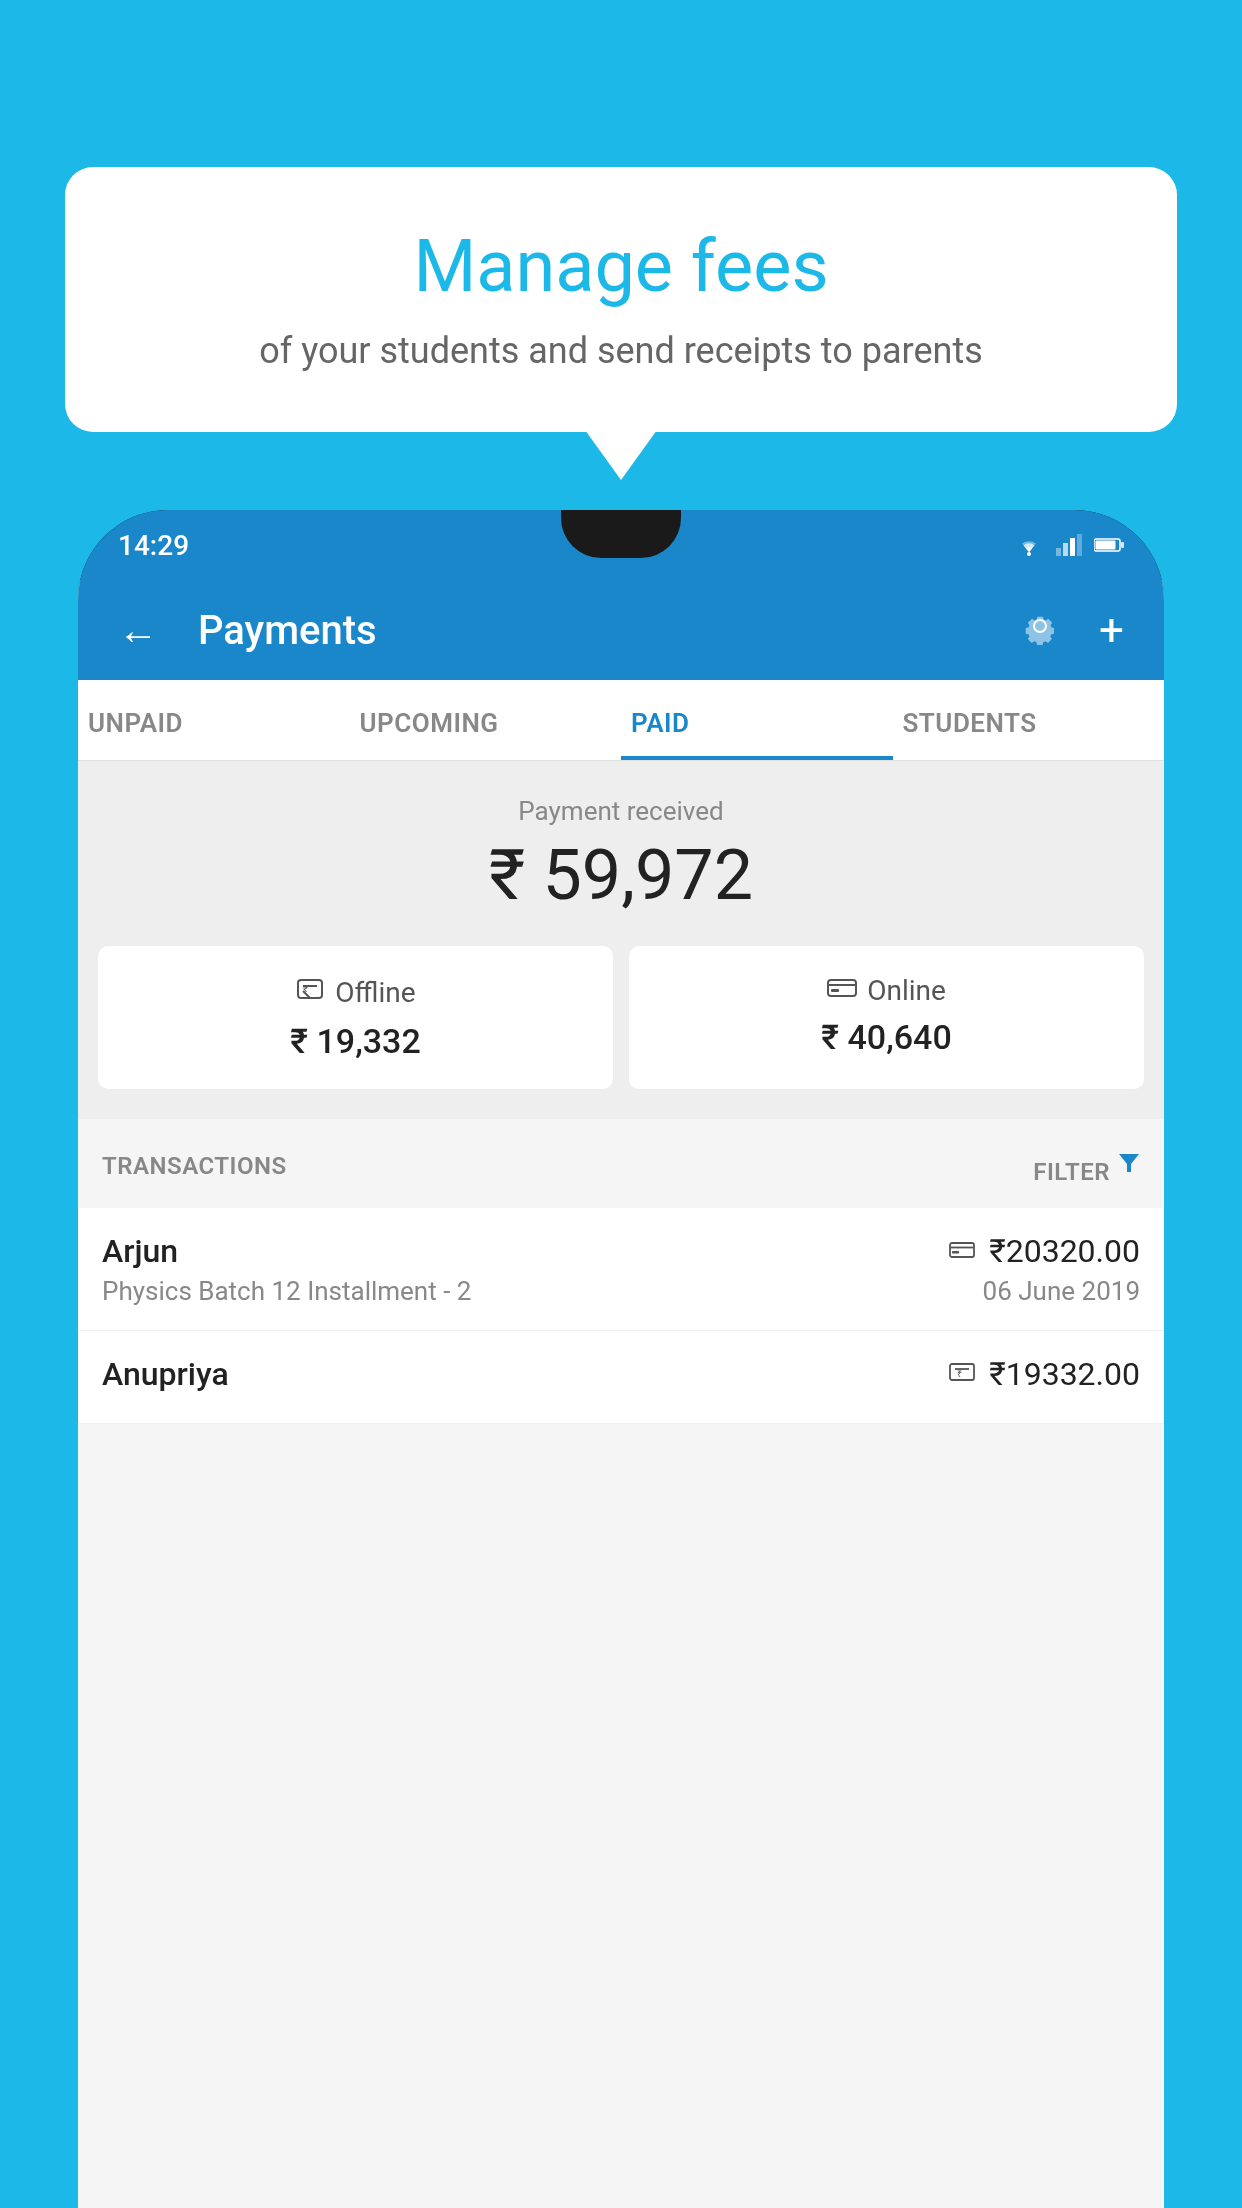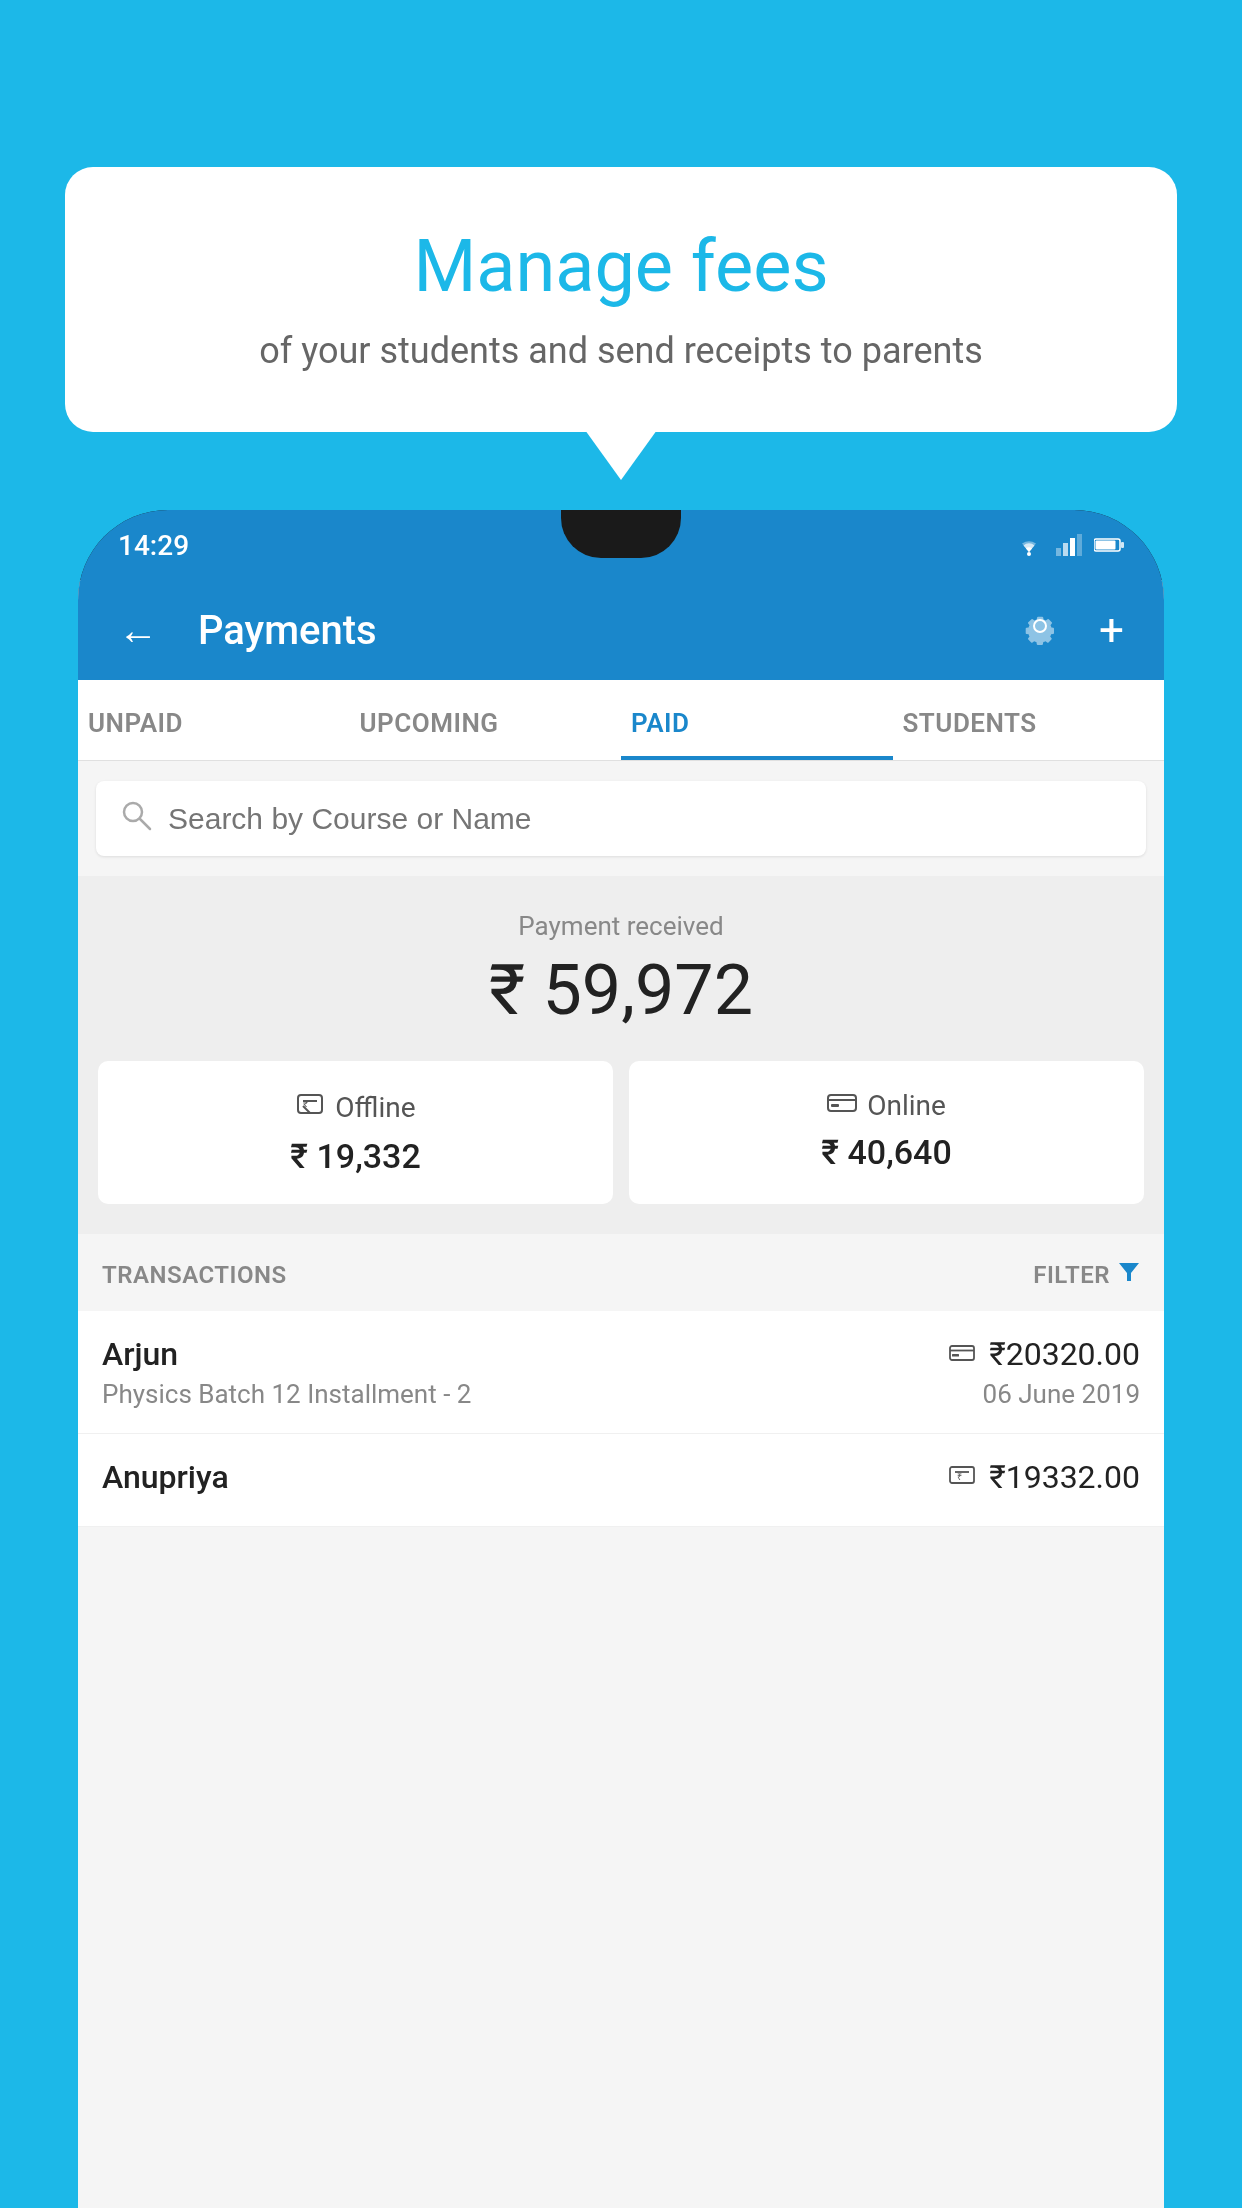--- a/index.html
+++ b/index.html
@@ -259,20 +259,21 @@
       display: flex;
       align-items: center;
       gap: 8px;
       cursor: pointer;
     }
     .filter-label {
       font-size: 24px;
       color: #888;
       font-weight: 600;
       letter-spacing: 0.5px;
+      margin-top: 12px;
     }
     .filter-icon {
       color: #1a87cb;
       font-size: 24px;
     }
 
     
     .transaction-row {
       background: white;
       padding: 24px 24px;
@@ -367,29 +368,20 @@
       <span class="toolbar-plus">+</span>
     </div>
 
     <div class="tabs-bar">
       <div class="tab-item">UNPAID</div>
       <div class="tab-item">UPCOMING</div>
       <div class="tab-item active">PAID</div>
       <div class="tab-item">STUDENTS</div>
     </div>
 
-    <div class="search-container">
-      <div class="search-icon-wrap">
-        <svg width="32" height="32" viewBox="0 0 32 32" fill="#aaa">
-          <circle cx="13" cy="13" r="9" stroke="#aaa" stroke-width="2.5" fill="none"></circle>
-          <line x1="20" y1="20" x2="30" y2="30" stroke="#aaa" stroke-width="2.5" stroke-linecap="round"></line>
-        </svg>
-      </div>
-      <input class="search-input" type="text" readonly="" placeholder="Search by Course or Name" style="">
-    </div>
 
     <div class="payment-summary">
       <div class="payment-label">Payment received</div>
       <div class="payment-amount">₹ 59,972</div>
       <div class="payment-cards">
         <div class="payment-card">
           <div class="payment-card-header">
             <span class="payment-card-icon">
               
               <svg width="30" height="30" viewBox="0 0 30 30" fill="none" stroke="#555" stroke-width="2">

